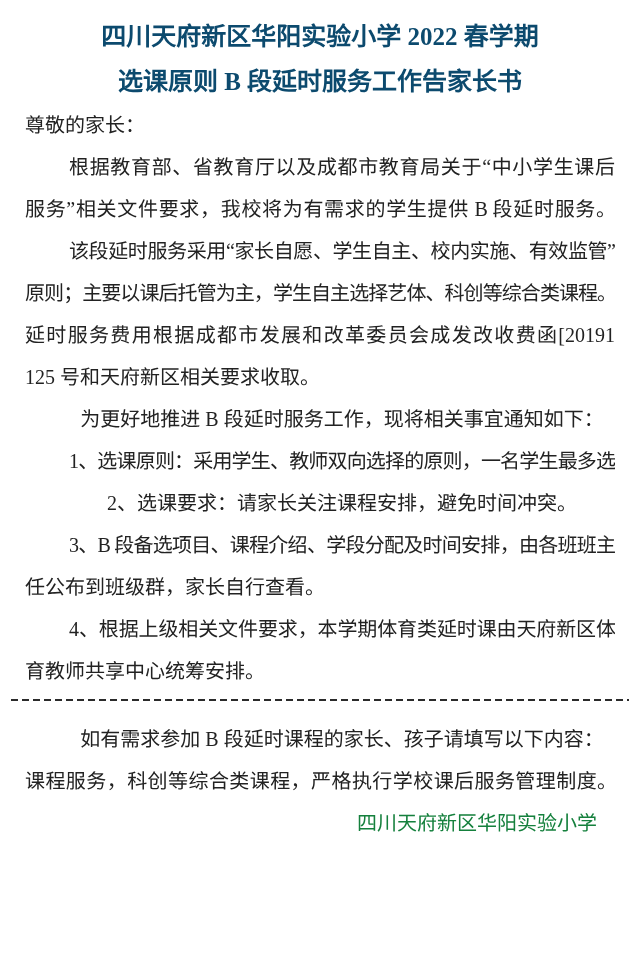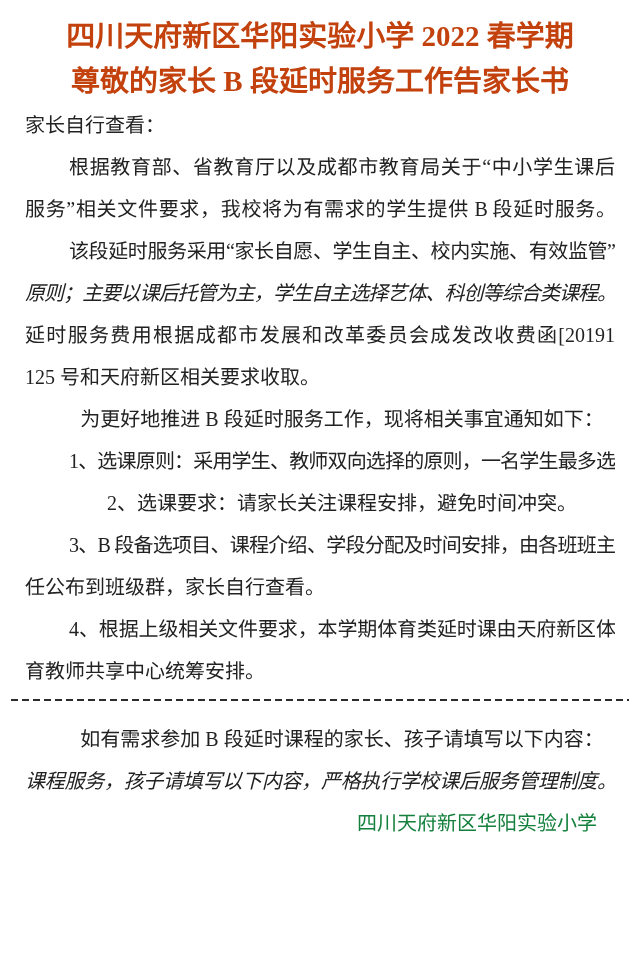--- a/index.html
+++ b/index.html
@@ -15,43 +15,43 @@
     color: #1f1f1f;
   }
   .page {
     box-sizing: border-box;
     width: 640px;
     height: 976px;
     padding: 14px 25px 0 25px;
     background: #ffffff;
   }
   .title-line {
-    font-size: 29px;
+    font-size: 25px;
     font-weight: bold;
     line-height: 45px;
     height: 45px;
     text-align: center;
-    color: #c2410c;
+    color: #0c4a6e;
     white-space: nowrap;
     overflow: hidden;
   }
   .line {
     font-size: 20px;
     line-height: 42px;
     height: 42px;
     overflow: hidden;
     color: #222222;
   }
   .ind { text-indent: 44px; text-align: center; }
   .just {
     text-align: justify;
     text-align-last: justify;
   }
   .t1 { letter-spacing: -1px; }
-  .t2 { letter-spacing: -2.1px; font-style: italic; }
+  .t2 { letter-spacing: -2.1px; }
   .divider {
     height: 26px;
     margin: 0 -14px;
     position: relative;
   }
   .divider .dashes {
     position: absolute;
     top: 7px;
     left: 0;
     right: 0;
@@ -70,40 +70,40 @@
   }
   .sig-school { padding-right: 18px; }
   .sig-date   { padding-right: 30px; }
 </style>
 </head>
 <body>
 
 <div class="page">
 
   <div class="title-line">四川天府新区华阳实验小学 2022 春学期</div>
-  <div class="title-line">尊敬的家长 B 段延时服务工作告家长书</div>
+  <div class="title-line">选课原则 B 段延时服务工作告家长书</div>
 
-  <div class="line">家长自行查看：</div>
+  <div class="line">尊敬的家长：</div>
 
   <div class="line ind just">根据教育部、省教育厅以及成都市教育局关于“中小学生课后</div>
   <div class="line just t1">服务”相关文件要求，我校将为有需求的学生提供 B 段延时服务。</div>
   <div class="line ind just t1">该段延时服务采用“家长自愿、学生自主、校内实施、有效监管”</div>
   <div class="line just t2">原则；主要以课后托管为主，学生自主选择艺体、科创等综合类课程。</div>
   <div class="line just">延时服务费用根据成都市发展和改革委员会成发改收费函[20191</div>
   <div class="line">125 号和天府新区相关要求收取。</div>
   <div class="line ind">为更好地推进 B 段延时服务工作，现将相关事宜通知如下：</div>
   <div class="line ind just t1">1、选课原则：采用学生、教师双向选择的原则，一名学生最多选</div>
   <div class="line ind">2、选课要求：请家长关注课程安排，避免时间冲突。</div>
   <div class="line ind just t1">3、B 段备选项目、课程介绍、学段分配及时间安排，由各班班主</div>
   <div class="line">任公布到班级群，家长自行查看。</div>
   <div class="line ind just t1">4、根据上级相关文件要求，本学期体育类延时课由天府新区体</div>
   <div class="line">育教师共享中心统筹安排。</div>
 
   <div class="divider">
     <div class="dashes"></div>
   </div>
 
   <div class="line ind">如有需求参加 B 段延时课程的家长、孩子请填写以下内容：</div>
-  <div class="line just t2">课程服务，孩子请填写以下内容，严格执行学校课后服务管理制度。</div>
+  <div class="line just t2">课程服务，科创等综合类课程，严格执行学校课后服务管理制度。</div>
 
   <div class="sig sig-school">四川天府新区华阳实验小学</div>
 
 </div>
 
 </body></html>

